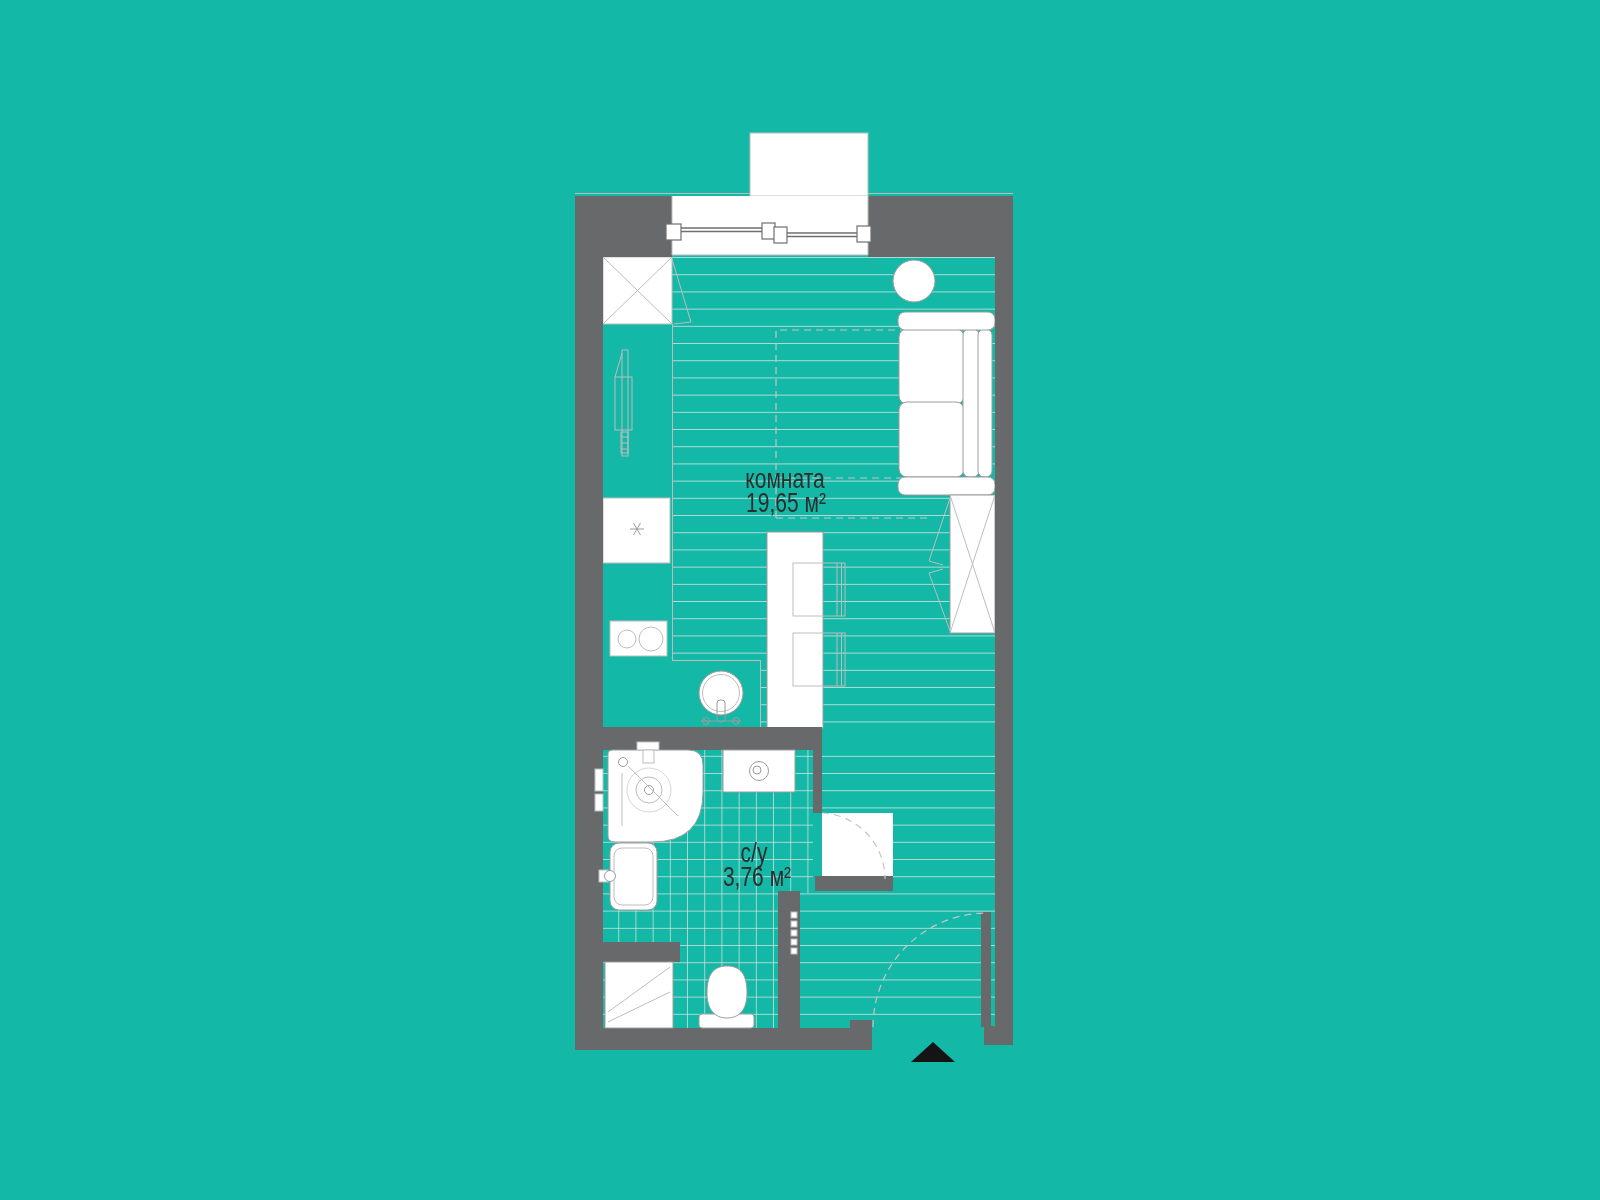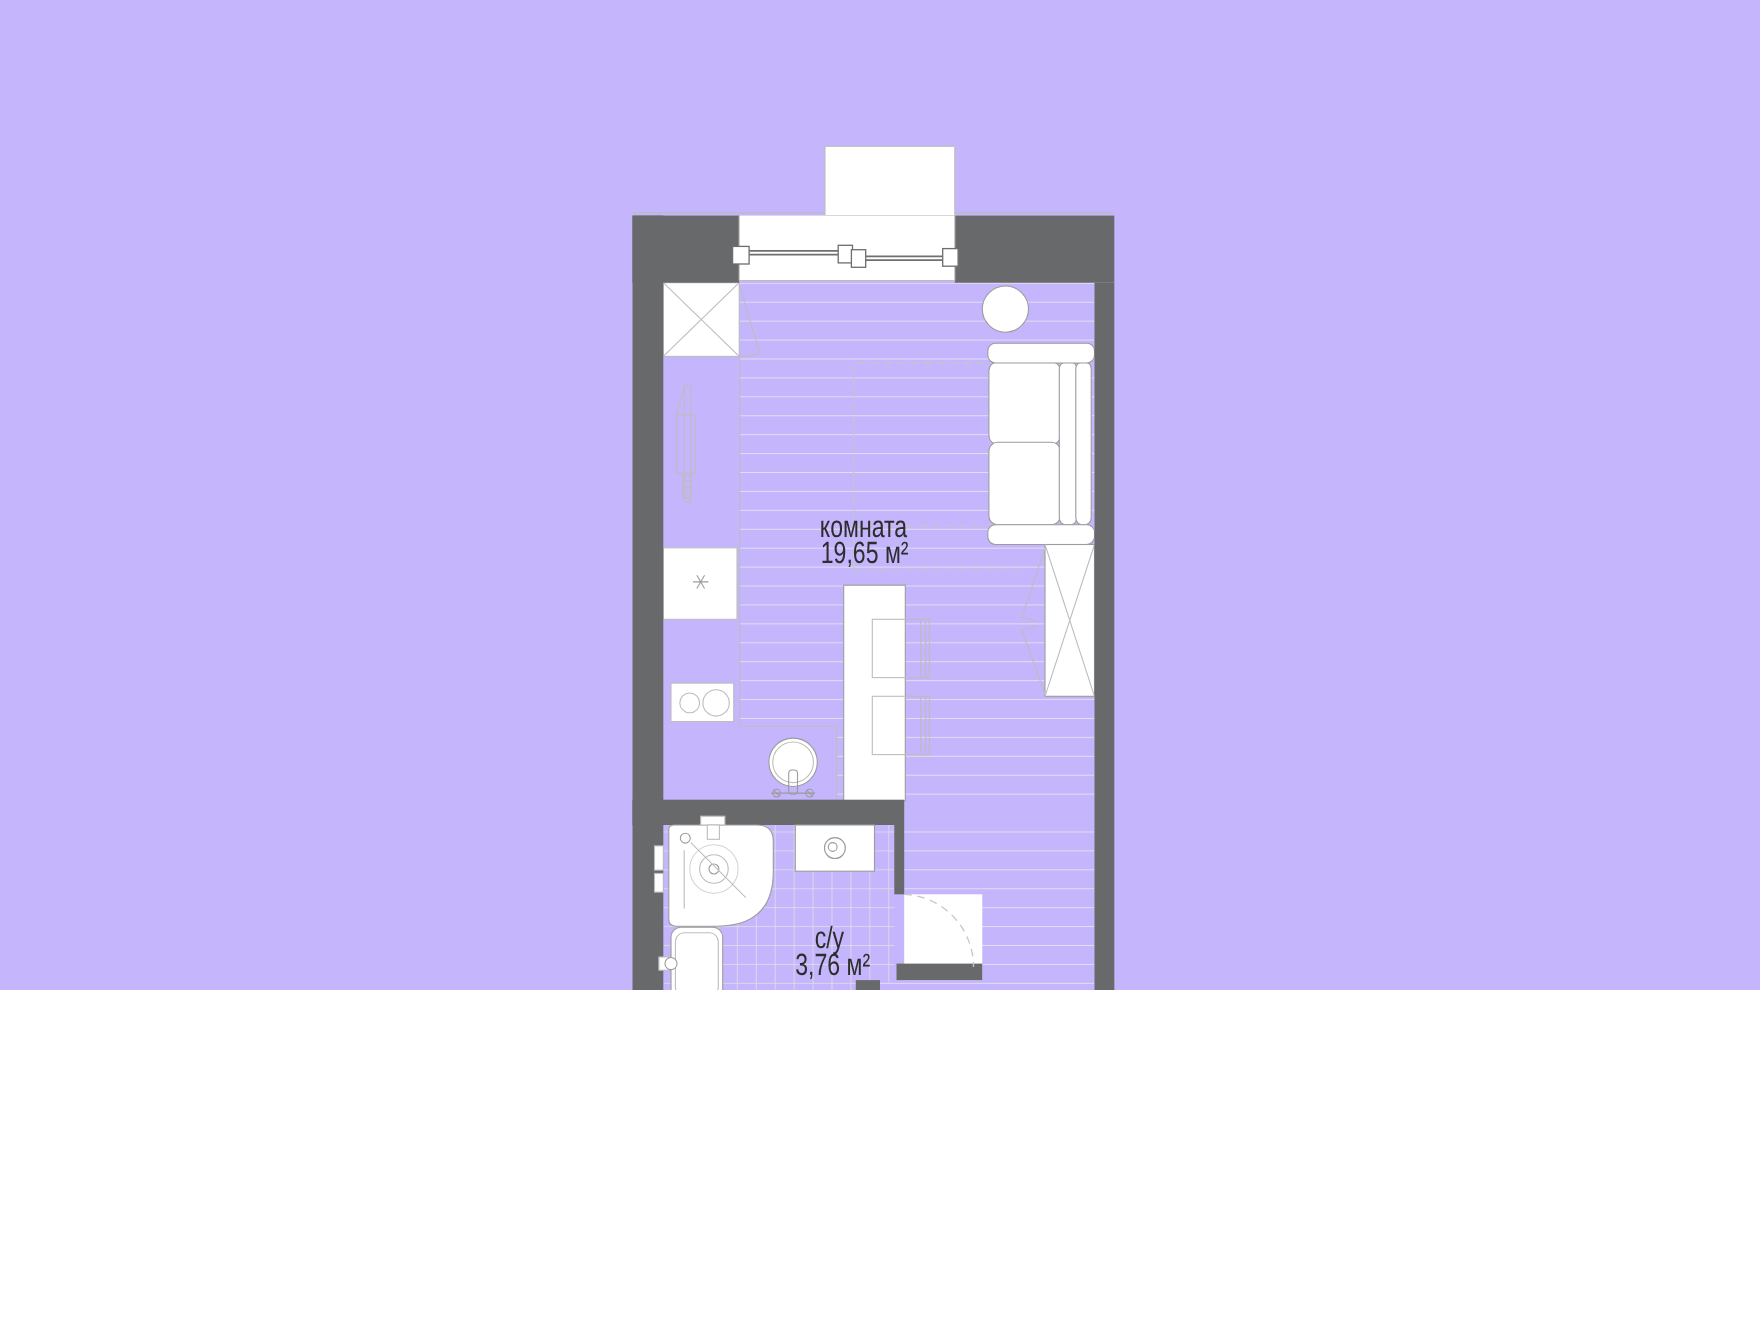--- a/index.html
+++ b/index.html
@@ -1,16 +1,16 @@
 <!DOCTYPE html>
 <html style="--wall: #68696b; --outline: #9c9c9c; --light_outline: #bdbdbd; --floor_line: #eaeaea; --tile_line: #e2e2e2; --dash: #c6c6c6; --window_frame: #6f6f6f; --text: #2d2d2d; --marker: #141414;"><head>
 <meta charset="utf-8">
 <style>
   html,body{margin:0;padding:0;background:#fff;}
-  .canvas{position:relative;width:1600px;height:900px;background:#c4b5fd;overflow:hidden;
+  .canvas{position:relative;width:1600px;height:1200px;background:#14b8a6;overflow:hidden;
           font-family:"Liberation Sans",sans-serif;}
   svg{position:absolute;left:0;top:0;}
   
   .wall{fill:var(--wall,#68696b);stroke:none;}
   .w  {fill:#ffffff;stroke:var(--outline,#9c9c9c);stroke-width:1;}
   .ln {fill:none;stroke:var(--outline,#9c9c9c);stroke-width:1;}
   .lt {fill:none;stroke:var(--light_outline,#bdbdbd);stroke-width:1;}
   .wlt{fill:#ffffff;stroke:var(--light_outline,#bdbdbd);stroke-width:1;}
   .dash{fill:none;stroke:var(--dash,#c6c6c6);stroke-width:1.2;stroke-dasharray:7 5;}
   .pfloor{stroke:var(--floor_line,#eaeaea);stroke-width:1;}

